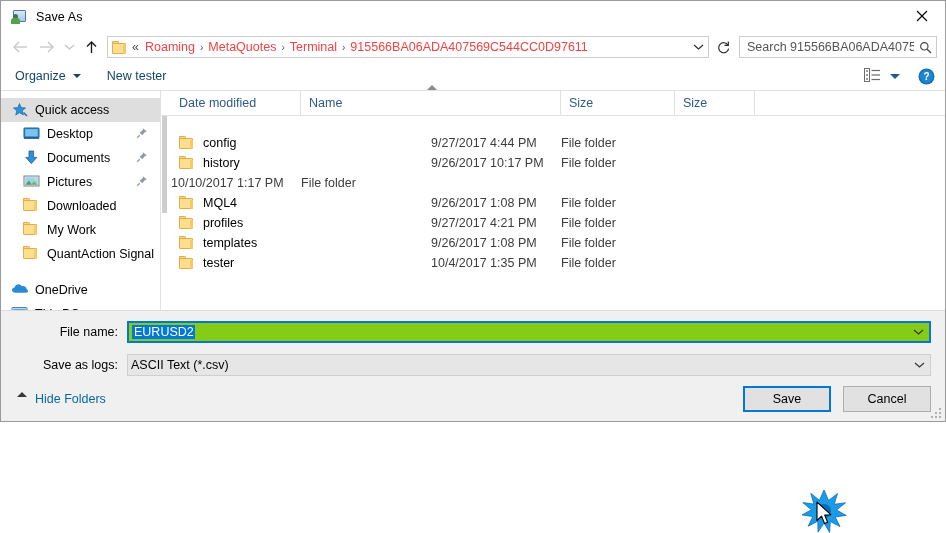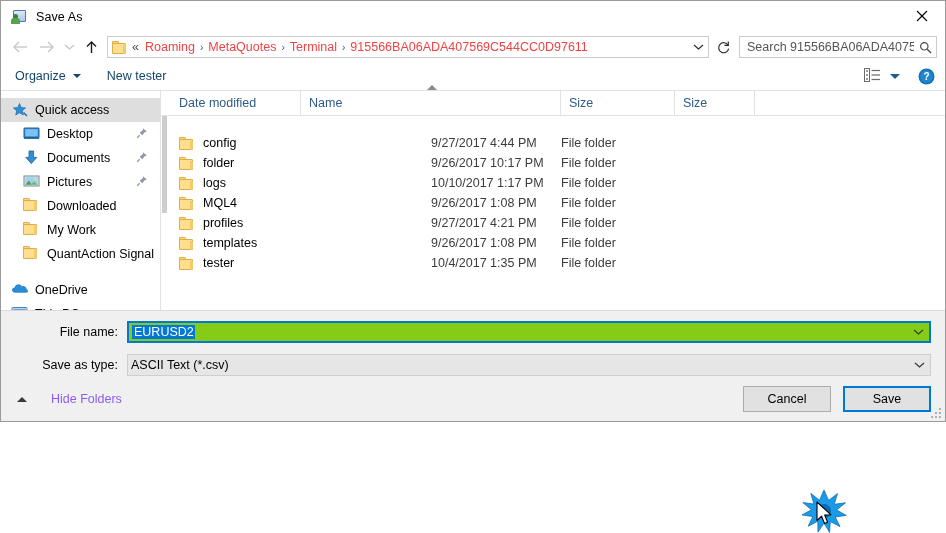--- a/index.html
+++ b/index.html
@@ -313,21 +313,21 @@
     height: 20px;
     display: flex;
     align-items: center;
     font-size: 12.5px;
     color: #000;
     padding-left: 10px;
   }
   .cell {
     flex: 0 0 auto;
     display: flex;
-    align-items: flex-end;
+    align-items: flex-start;
     white-space: nowrap;
     overflow: hidden;
     margin-top: 28px;
   }
   .cell.name { width: 260px; padding-left: 8px; }
   .cell.name .folder { margin-right: 8px; flex: 0 0 auto; }
   .cell.date { width: 130px; color: #3c3c3c; }
   .cell.type { width: 114px; color: #3c3c3c; }
   .cell.size { width: 80px; }
 
@@ -386,25 +386,24 @@
   }
   .btnrow {
     display: flex;
     align-items: center;
     height: 44px;
     padding: 0 14px 0 10px;
     position: relative;
   }
   .hide-folders {
     display: flex;
-    align-items: center;
-    font-size: 12.5px;
-    color: #8b5cf6;
+    align-items: flex-start;
+    font-size: 12.5px;
+    color: #0369a1;
     margin-left: 6px;
-    gap: 16px;
   }
   .hf-caret {
     margin-right: 8px;
     width: 0; height: 0;
     border-left: 5px solid transparent;
     border-right: 5px solid transparent;
     border-bottom: 5px solid #3a3a3a;
   }
   .btn-spacer { flex: 1 1 auto; }
   .btn {
@@ -728,36 +727,28 @@
           <div class="cell size"></div>
         </div>
 
         <div class="row">
           <div class="cell name">
             <span class="folder">
                 <span class="tab"></span>
                 <span class="front"></span>
                 <span class="side"></span>
               </span>
-            <span>folder</span>
+            <span>history</span>
           </div>
           <div class="cell date">9/26/2017 10:17 PM</div>
           <div class="cell type">File folder</div>
           <div class="cell size"></div>
         </div>
 
         <div class="row">
-          <div class="cell name">
-            <span class="folder">
-                <span class="tab"></span>
-                <span class="front"></span>
-                <span class="side"></span>
-              </span>
-            <span>logs</span>
-          </div>
           <div class="cell date">10/10/2017 1:17 PM</div>
           <div class="cell type">File folder</div>
           <div class="cell size"></div>
         </div>
 
         <div class="row">
           <div class="cell name">
             <span class="folder">
                 <span class="tab"></span>
                 <span class="front"></span>
@@ -824,42 +815,42 @@
         <div class="combo-text"><span class="sel">EURUSD2</span></div>
         <div class="combo-arrow">
           <svg width="11" height="8" viewBox="0 0 11 8">
             <path d="M1 2 L5.5 6 L10 2" fill="none" stroke="#3a3a3a" stroke-width="1.3"></path>
           </svg>
         </div>
       </div>
     </div>
 
     <div class="field-row">
-      <div class="field-label">Save as type:</div>
+      <div class="field-label">Save as logs:</div>
       <div class="combo disabled">
         <div class="combo-text">ASCII Text (*.csv)</div>
         <div class="combo-arrow">
           <svg width="11" height="8" viewBox="0 0 11 8">
             <path d="M1 2 L5.5 6 L10 2" fill="none" stroke="#3a3a3a" stroke-width="1.3"></path>
           </svg>
         </div>
       </div>
     </div>
 
     <div class="btnrow">
       <div class="hide-folders">
         <span class="hf-caret"></span>
         <span>Hide Folders</span>
       </div>
       <div class="btn-spacer"></div>
+      <div class="btn default">
+        <span>Save</span>
+      </div>
       <div class="btn">
         <span>Cancel</span>
-      </div>
-      <div class="btn default">
-        <span>Save</span>
       </div>
       <div class="grip">
         <i style="left:8px;top:0px;"></i>
         <i style="left:4px;top:4px;"></i>
           <i style="left:8px;top:4px;"></i>
         <i style="left:0px;top:8px;"></i>
           <i style="left:4px;top:8px;"></i>
           <i style="left:8px;top:8px;"></i>
       </div>
     </div>

